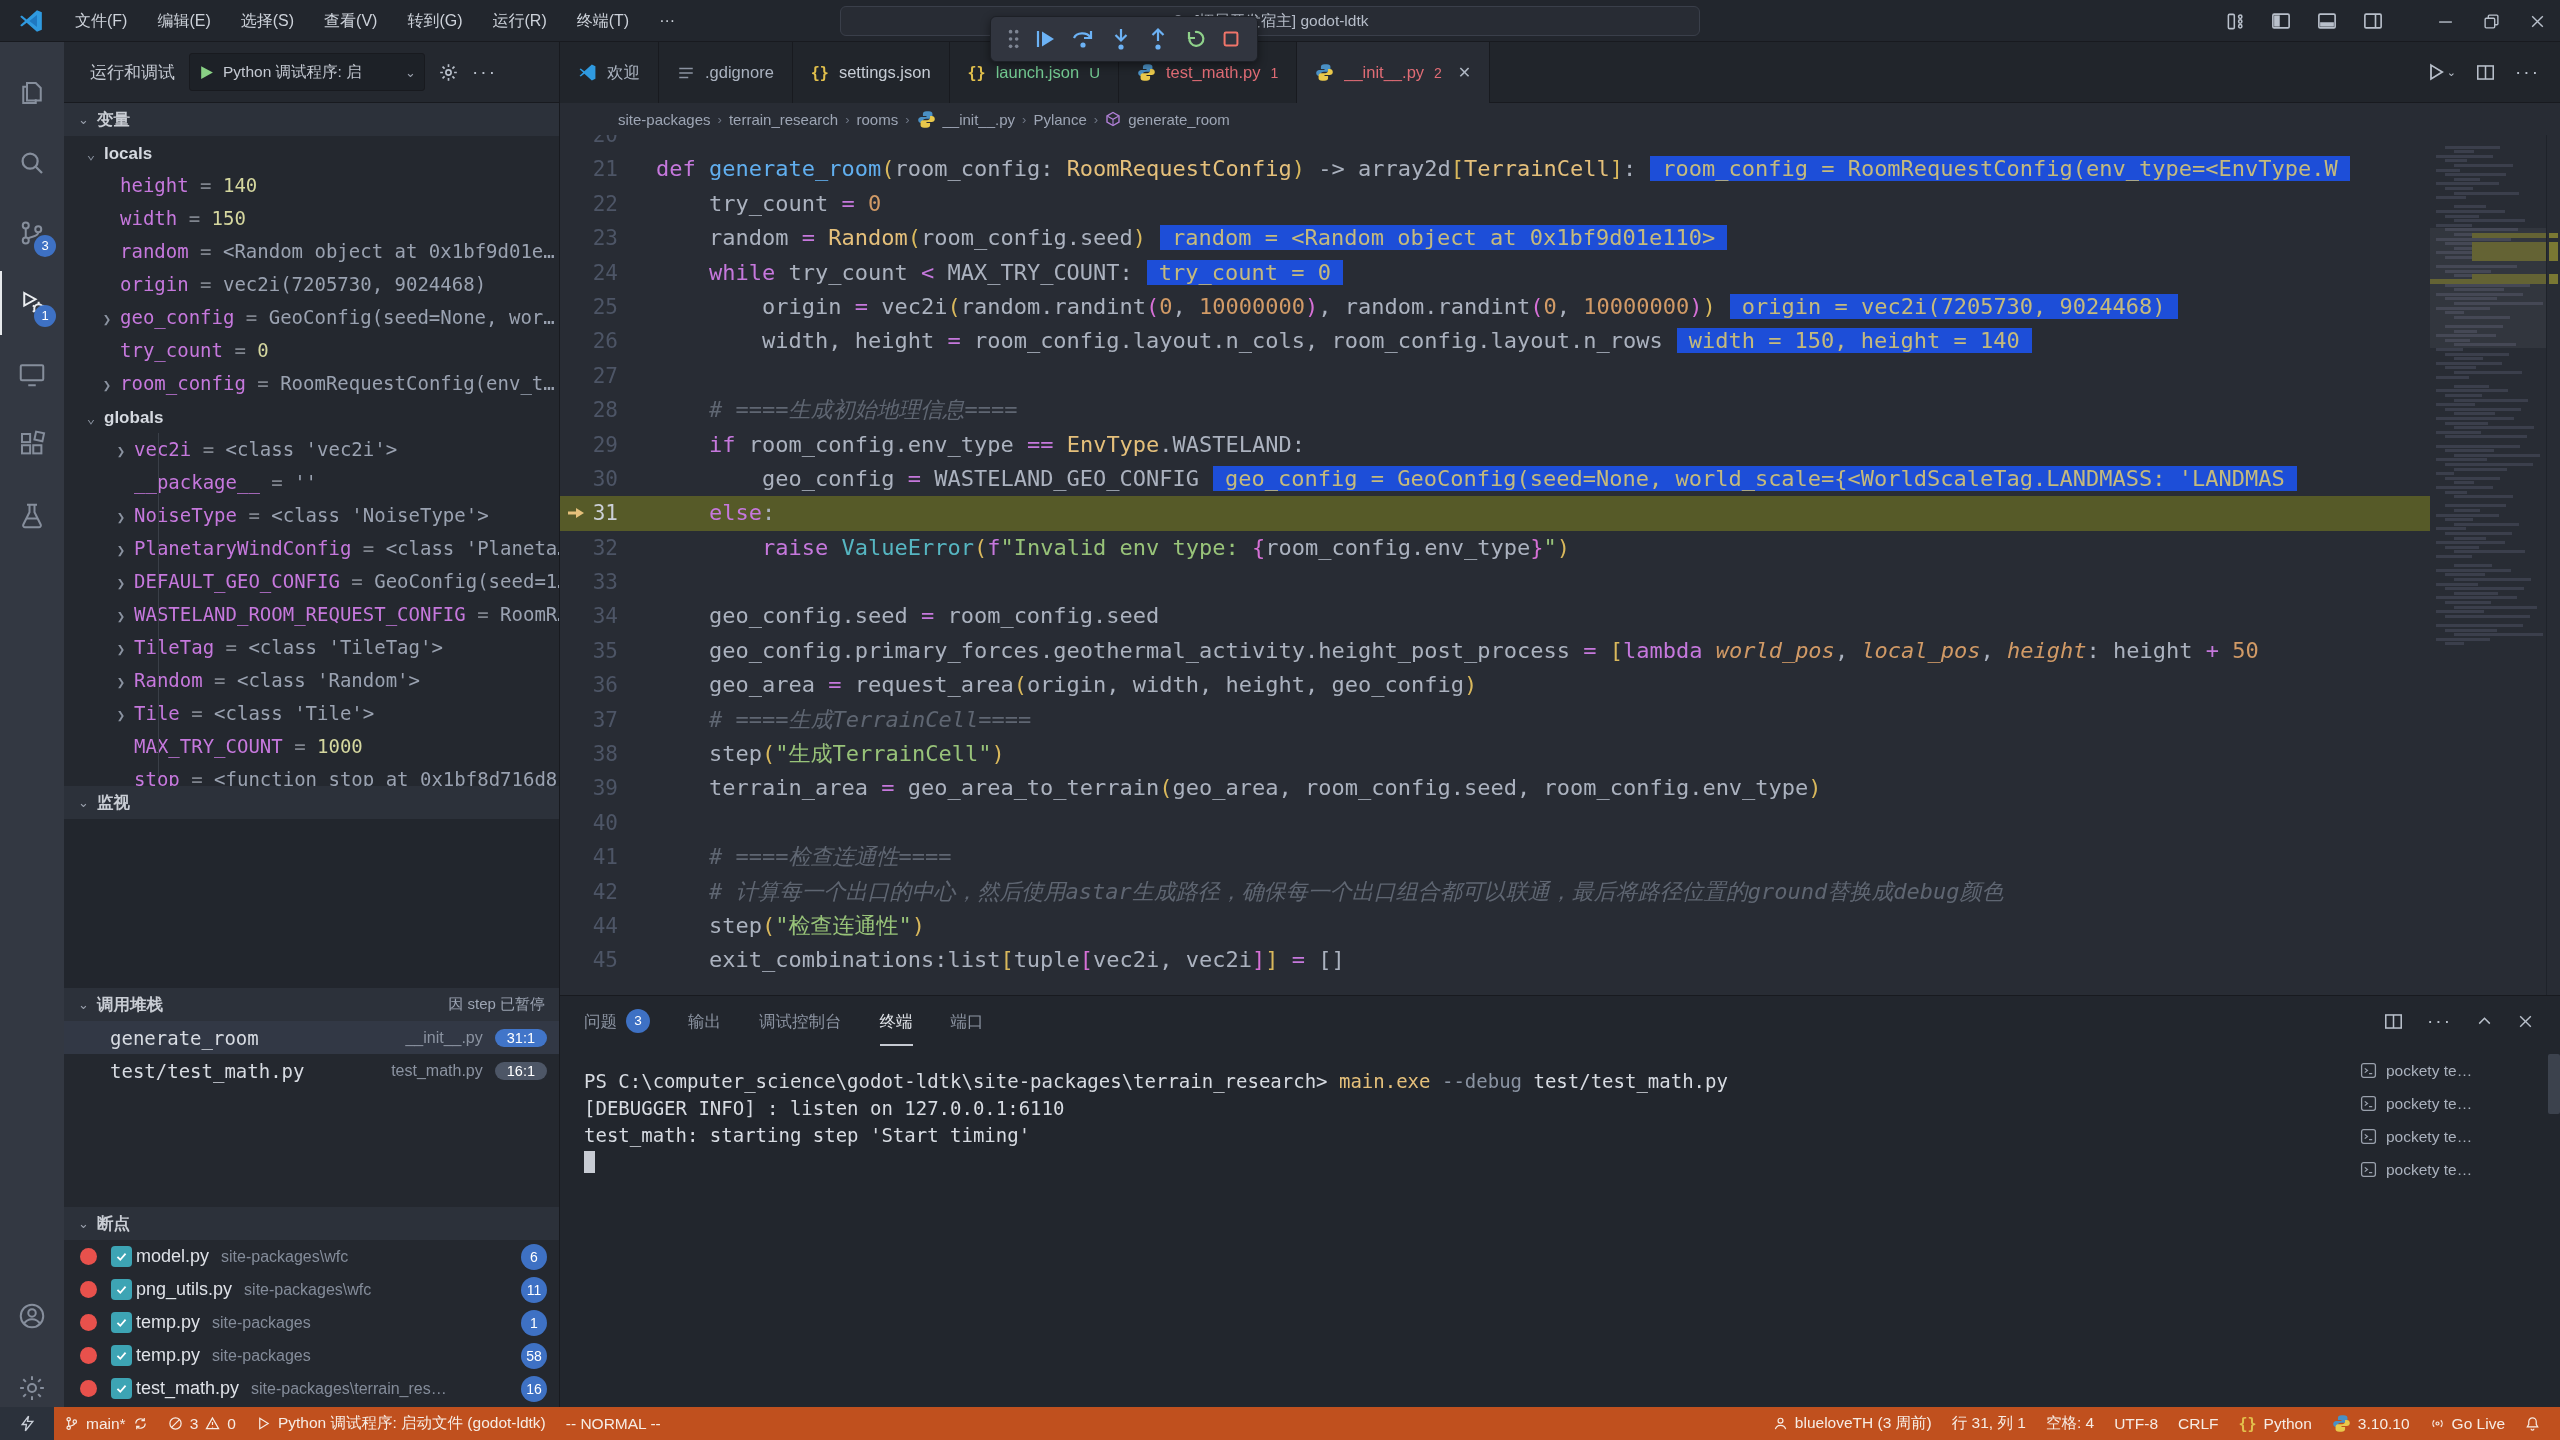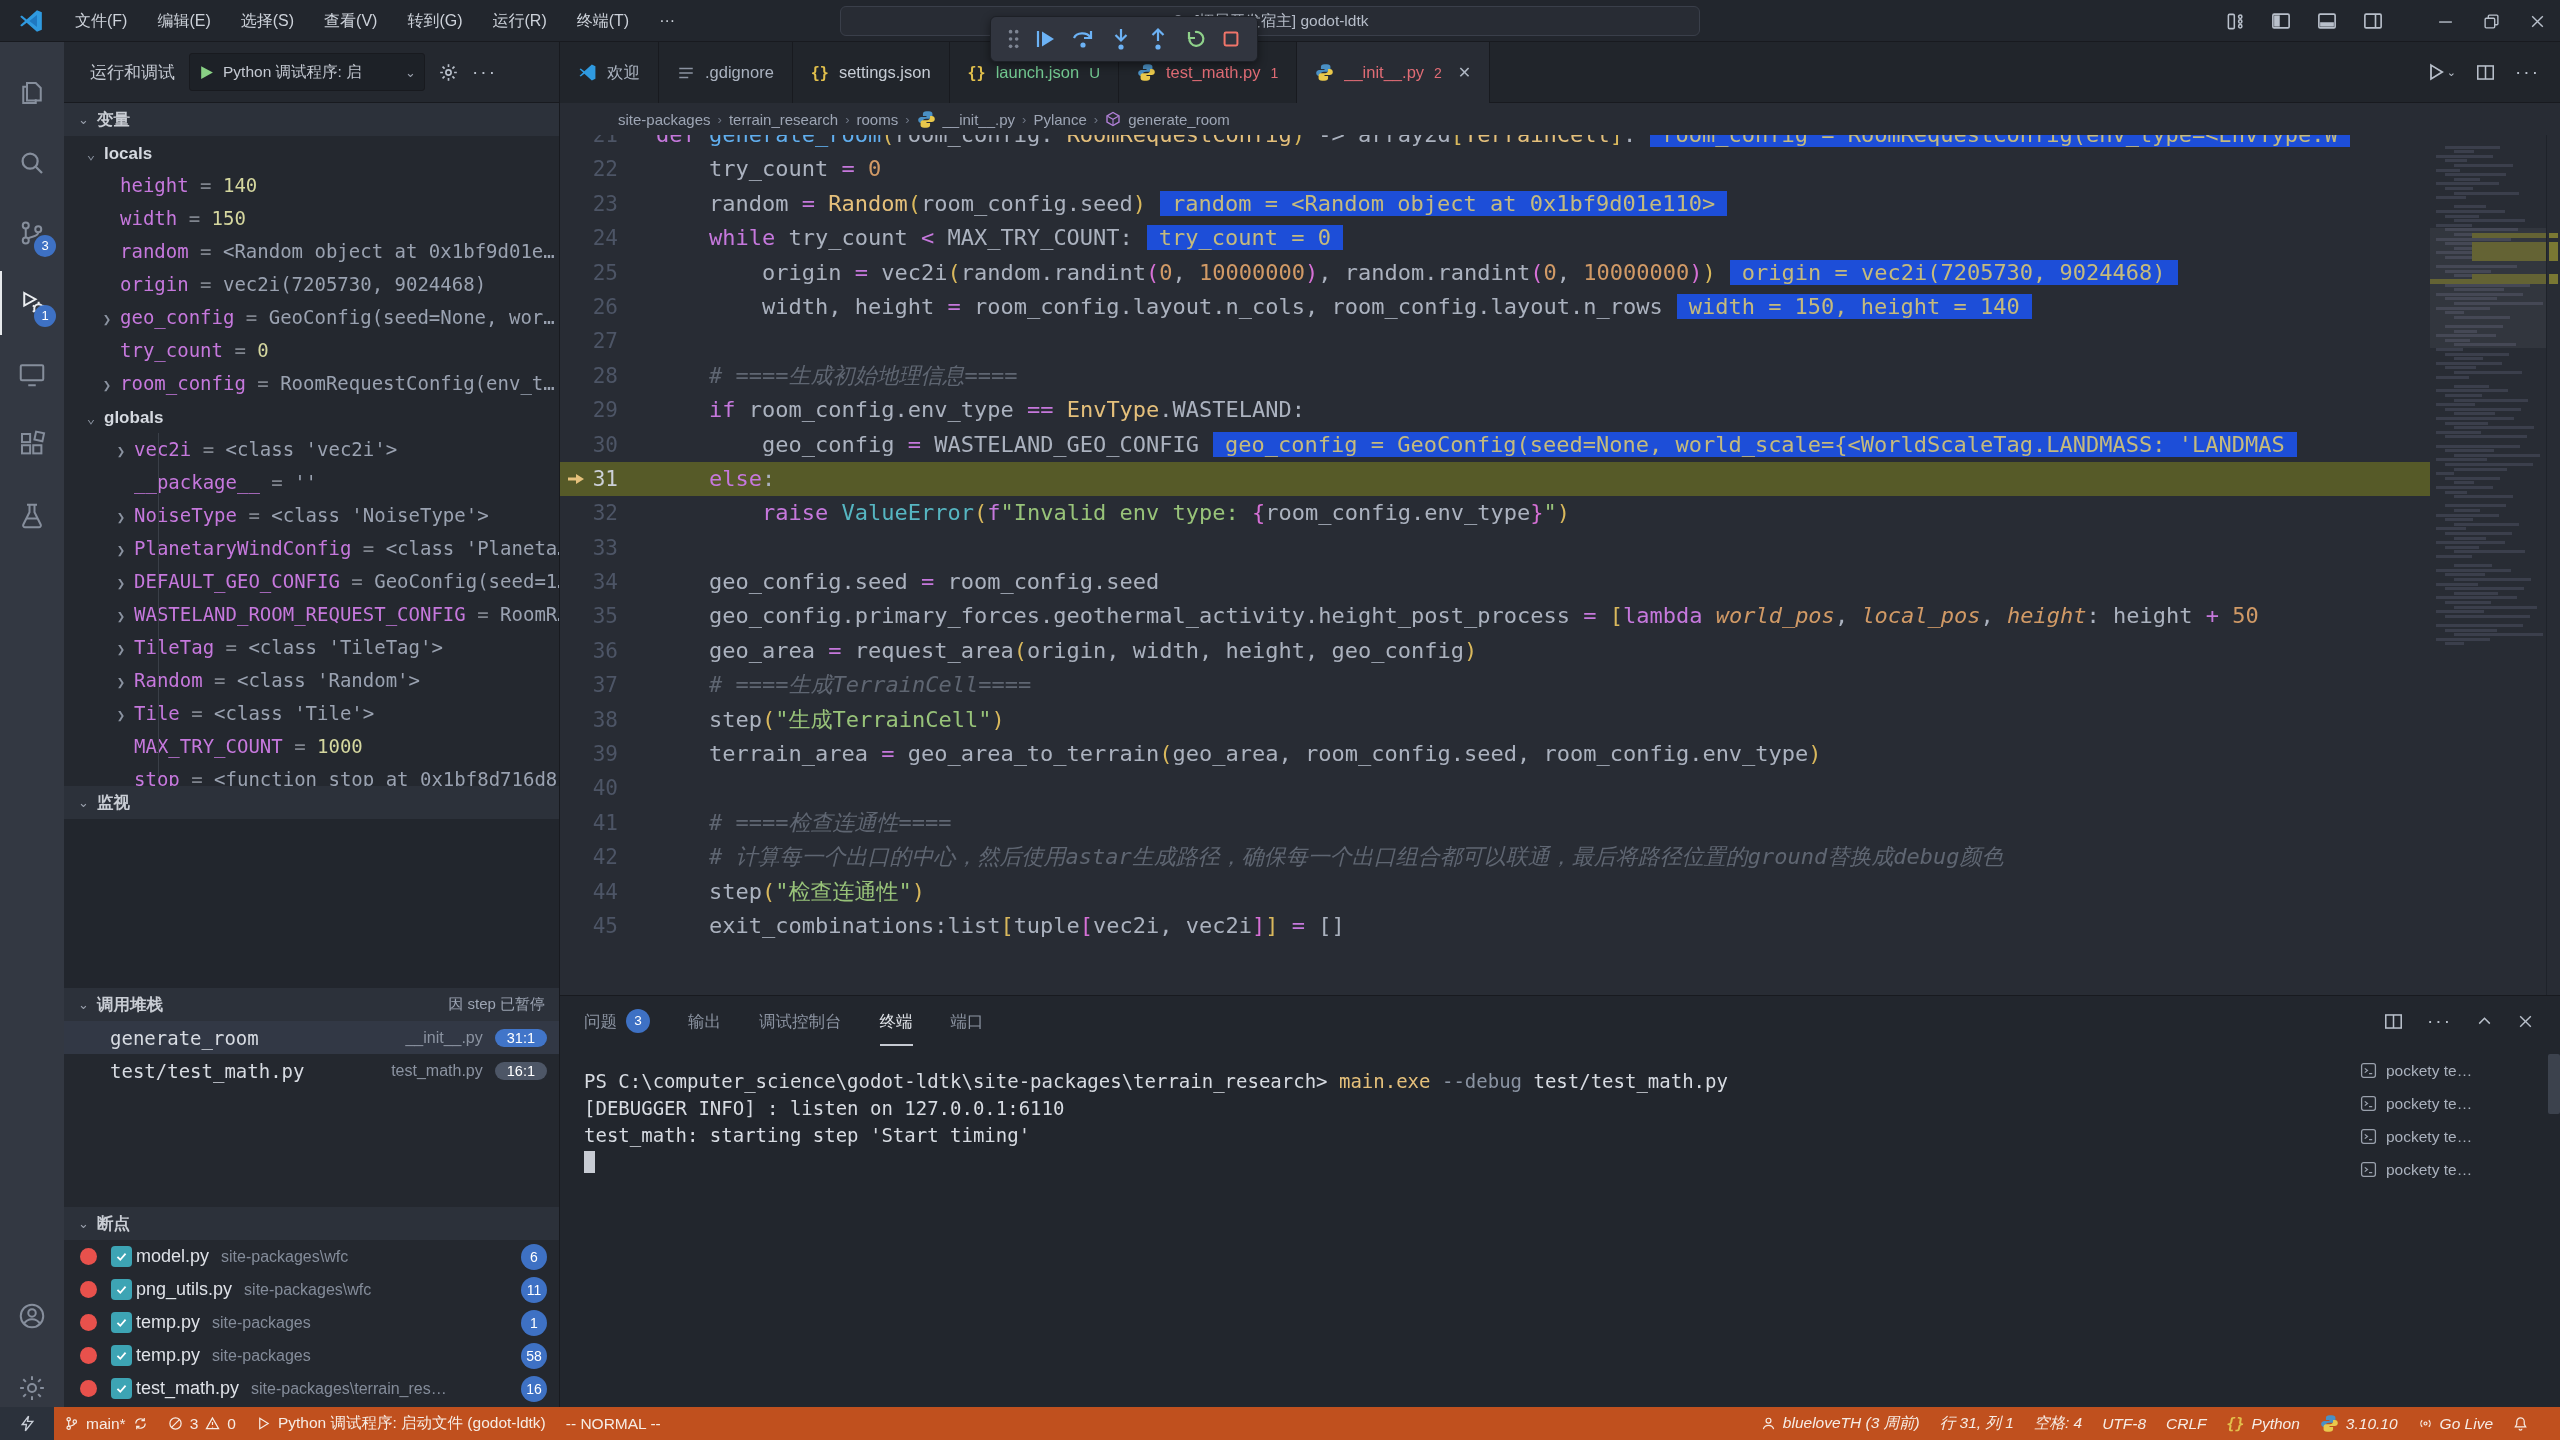--- a/index.html
+++ b/index.html
@@ -117,21 +117,21 @@
   #cursor { display:inline-block; width:11px; height:22px; background:#c8ccd4; vertical-align:-4px; }
   #termlist { position:absolute; right:14px; top:58px; width:186px; }
   .term-row { height:33px; display:flex; align-items:center; gap:9px; color:#aab1bd; font-size:15.5px;text-align:right; }
   #term-scroll { position:absolute; right:0; top:58px; width:12px; height:60px; background:#3c424d; border-radius:2px; }
 
   
   #statusbar { position:absolute; left:0; top:1407px; width:2560px; height:33px; background:#c0501e;
     display:flex; align-items:center; color:#f6ece5; font-size:15.5px; }
   #remote { width:54px; height:33px; background:#2b313b; display:flex; align-items:center; justify-content:center; }
   .sb-item { display:flex; align-items:center; gap:7px; padding:0 10px; height:33px; white-space:nowrap; }
-  #sb-right { margin-left:auto; display:flex; align-items:center; padding-right:22px;font-style:italic; }
+  #sb-right { margin-left:auto; display:flex; align-items:center; padding-right:10px; }
   svg { display:block; }
 </style>
 </head>
 <body>
 
 <div id="titlebar">
   <svg id="logo" viewBox="0 0 24 24">
     <path fill="#2f9ae0" d="M17.5 2 8 10.5 3.5 7 2 8l4.5 4L2 16l1.5 1L8 13.5 17.5 22 22 20V4z"></path>
     <path fill="#1f78c0" d="M17.5 6.5v11L10.5 12z"></path>
   </svg>
@@ -529,20 +529,21 @@
           <svg width="16" height="16" viewBox="0 0 16 16">
             <path fill="none" stroke="#b180d7" stroke-width="1.4" d="M8 1.5 14 5v6L8 14.5 2 11V5z"></path>
             <path d="M2.5 5.2 8 8.3l5.5-3.1M8 8.3V14" fill="none" stroke="#b180d7" stroke-width="1.1"></path>
           </svg>
         </span>
         <span>generate_room</span>
       </div>
 
     <div id="code-area">
       <div id="code-scroll">
+          <div class="cl"><span class="ln">20</span><span class="lc"></span></div>
           <div class="cl"><span class="ln">21</span><span class="lc"><span class="tk-kw">def</span><span class="tk-txt"> </span><span class="tk-fn">generate_room</span><span class="tk-b1">(</span><span class="tk-txt">room_config: </span><span class="tk-cls">RoomRequestConfig</span><span class="tk-b1">)</span><span class="tk-txt"> -&gt; array2d</span><span class="tk-b1">[</span><span class="tk-cls">TerrainCell</span><span class="tk-b1">]</span><span class="tk-txt">:</span><span class="hint">room_config = RoomRequestConfig(env_type=&lt;EnvType.W</span></span></div>
           <div class="cl"><span class="ln">22</span><span class="lc"><span class="tk-txt">    try_count </span><span class="tk-op">=</span><span class="tk-txt"> </span><span class="tk-num">0</span></span></div>
           <div class="cl"><span class="ln">23</span><span class="lc"><span class="tk-txt">    random </span><span class="tk-op">=</span><span class="tk-txt"> </span><span class="tk-cls">Random</span><span class="tk-b1">(</span><span class="tk-txt">room_config.seed</span><span class="tk-b1">)</span><span class="hint">random = &lt;Random object at 0x1bf9d01e110&gt;</span></span></div>
           <div class="cl"><span class="ln">24</span><span class="lc"><span class="tk-txt">    </span><span class="tk-kw">while</span><span class="tk-txt"> try_count </span><span class="tk-op">&lt;</span><span class="tk-txt"> MAX_TRY_COUNT:</span><span class="hint">try_count = 0</span></span></div>
           <div class="cl"><span class="ln">25</span><span class="lc"><span class="tk-txt">        origin </span><span class="tk-op">=</span><span class="tk-txt"> vec2i</span><span class="tk-b1">(</span><span class="tk-txt">random.randint</span><span class="tk-b2">(</span><span class="tk-num">0</span><span class="tk-txt">, </span><span class="tk-num">10000000</span><span class="tk-b2">)</span><span class="tk-txt">, random.randint</span><span class="tk-b2">(</span><span class="tk-num">0</span><span class="tk-txt">, </span><span class="tk-num">10000000</span><span class="tk-b2">)</span><span class="tk-b1">)</span><span class="hint">origin = vec2i(7205730, 9024468)</span></span></div>
           <div class="cl"><span class="ln">26</span><span class="lc"><span class="tk-txt">        width, height </span><span class="tk-op">=</span><span class="tk-txt"> room_config.layout.n_cols, room_config.layout.n_rows</span><span class="hint">width = 150, height = 140</span></span></div>
           <div class="cl"><span class="ln">27</span><span class="lc"></span></div>
           <div class="cl"><span class="ln">28</span><span class="lc"><span class="tk-cmt">    # ====生成初始地理信息====</span></span></div>
           <div class="cl"><span class="ln">29</span><span class="lc"><span class="tk-txt">    </span><span class="tk-kw">if</span><span class="tk-txt"> room_config.env_type </span><span class="tk-op">==</span><span class="tk-txt"> </span><span class="tk-cls">EnvType</span><span class="tk-txt">.WASTELAND:</span></span></div>
           <div class="cl"><span class="ln">30</span><span class="lc"><span class="tk-txt">        geo_config </span><span class="tk-op">=</span><span class="tk-txt"> WASTELAND_GEO_CONFIG</span><span class="hint">geo_config = GeoConfig(seed=None, world_scale={&lt;WorldScaleTag.LANDMASS: 'LANDMAS</span></span></div>

